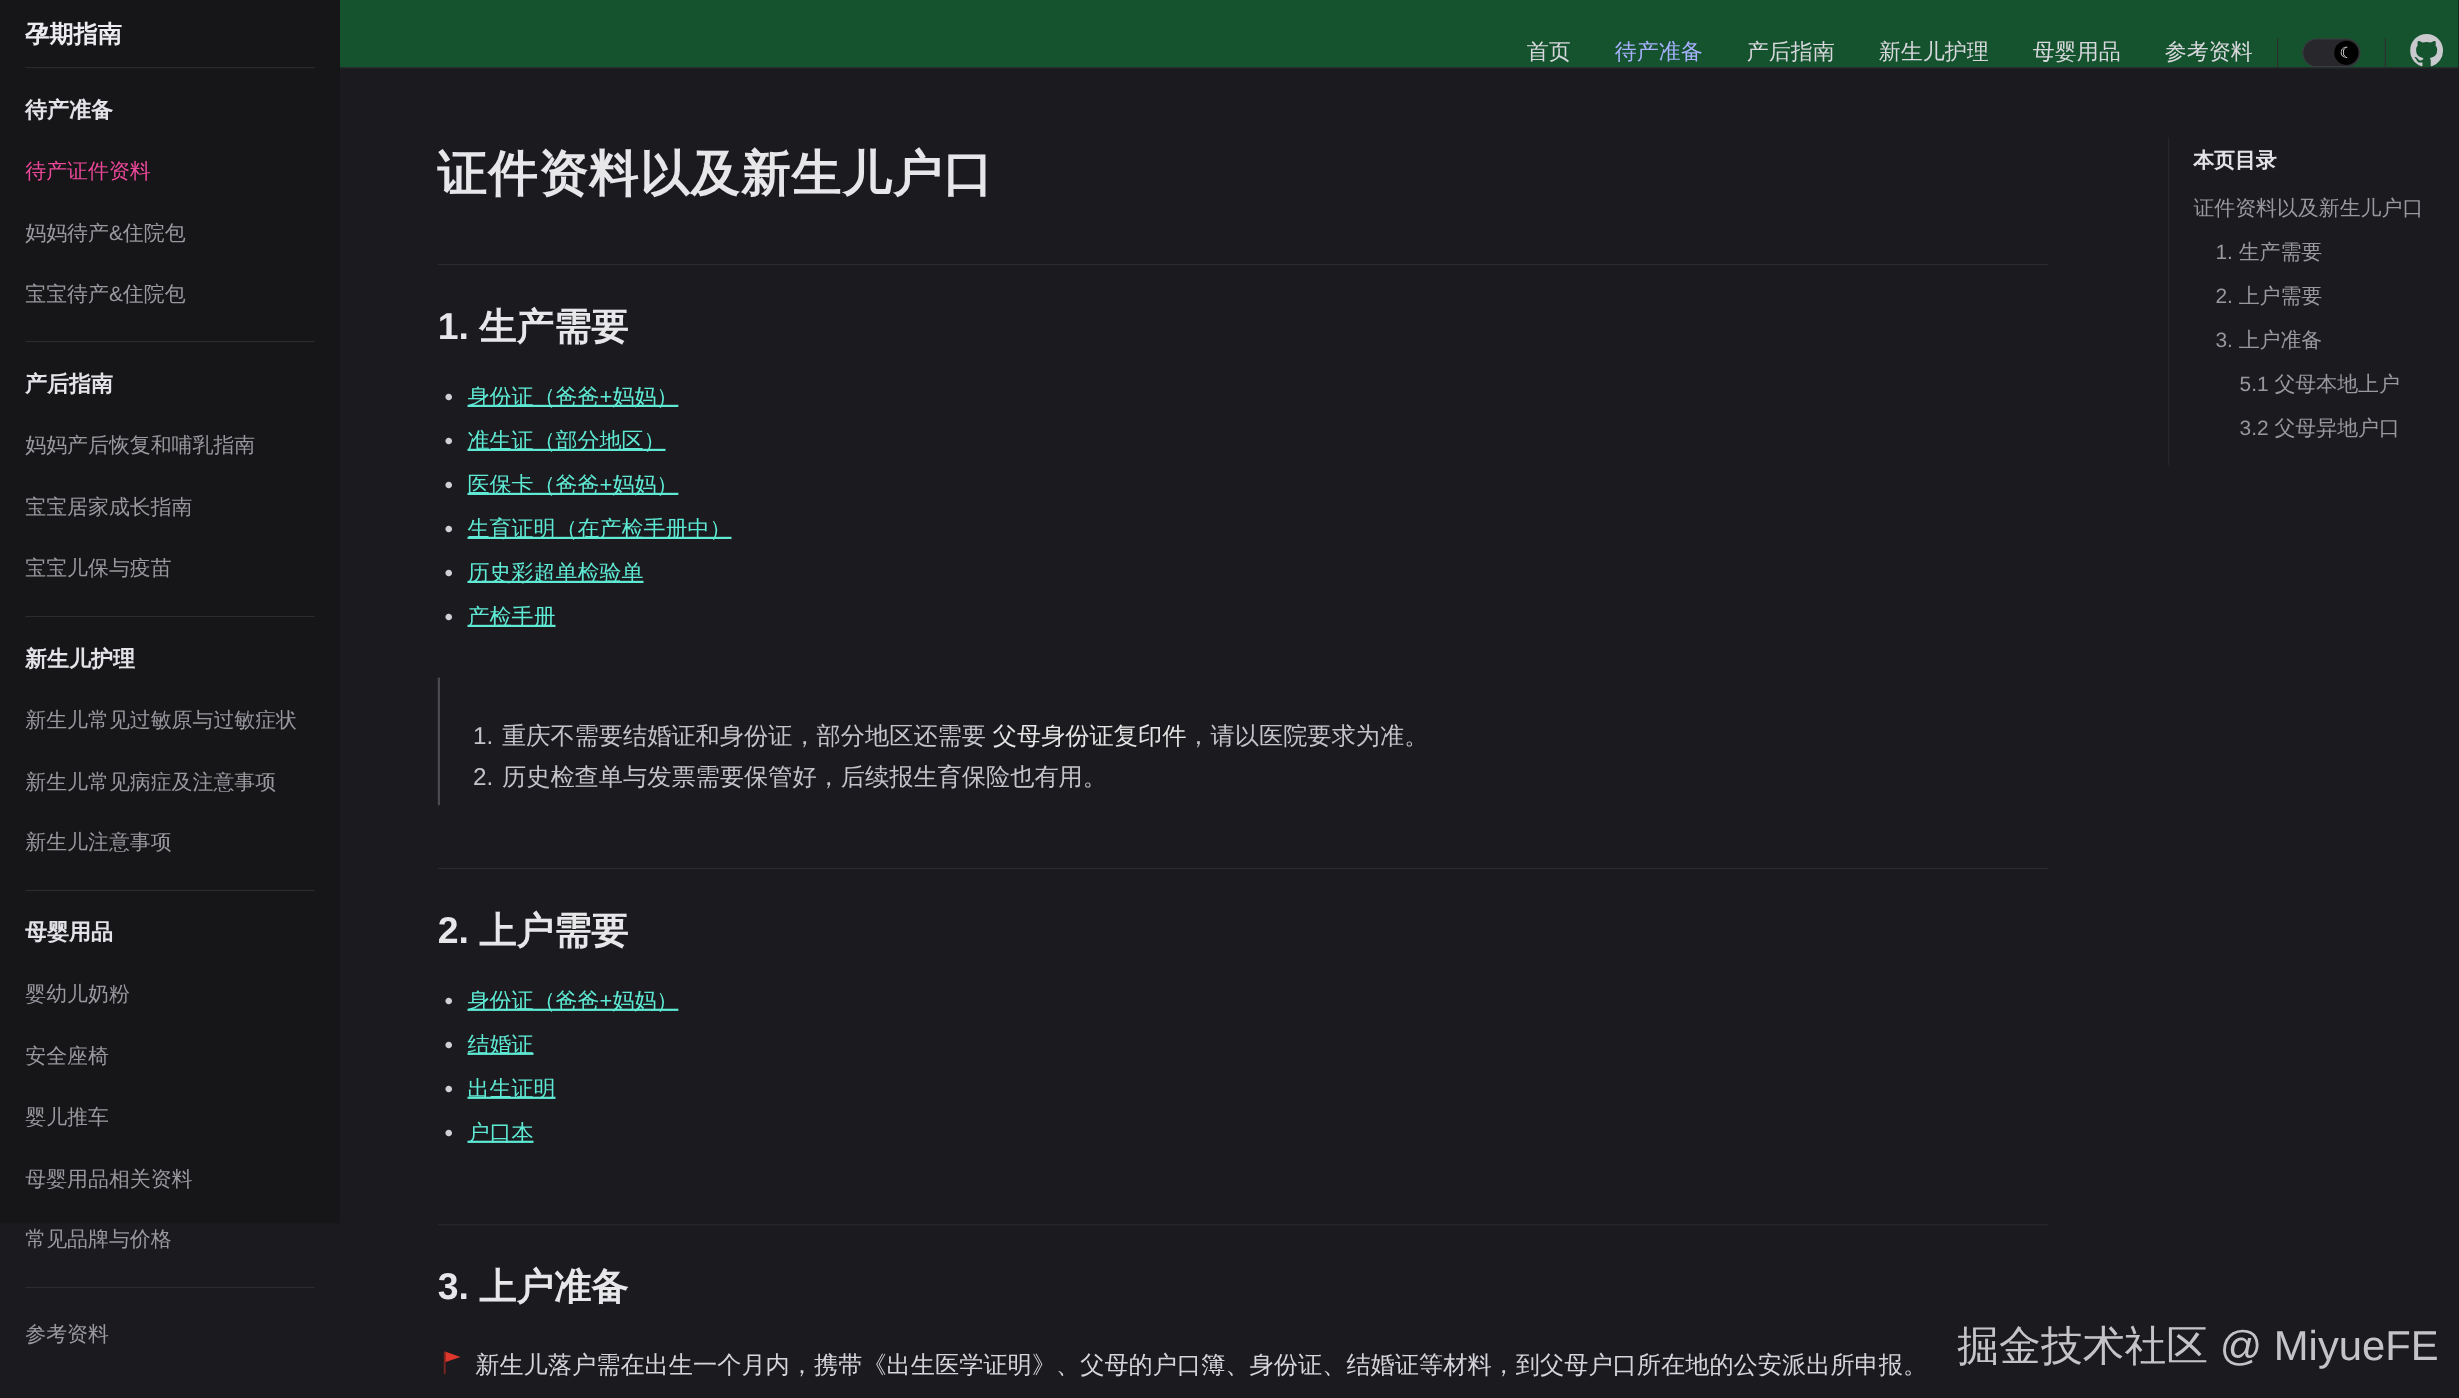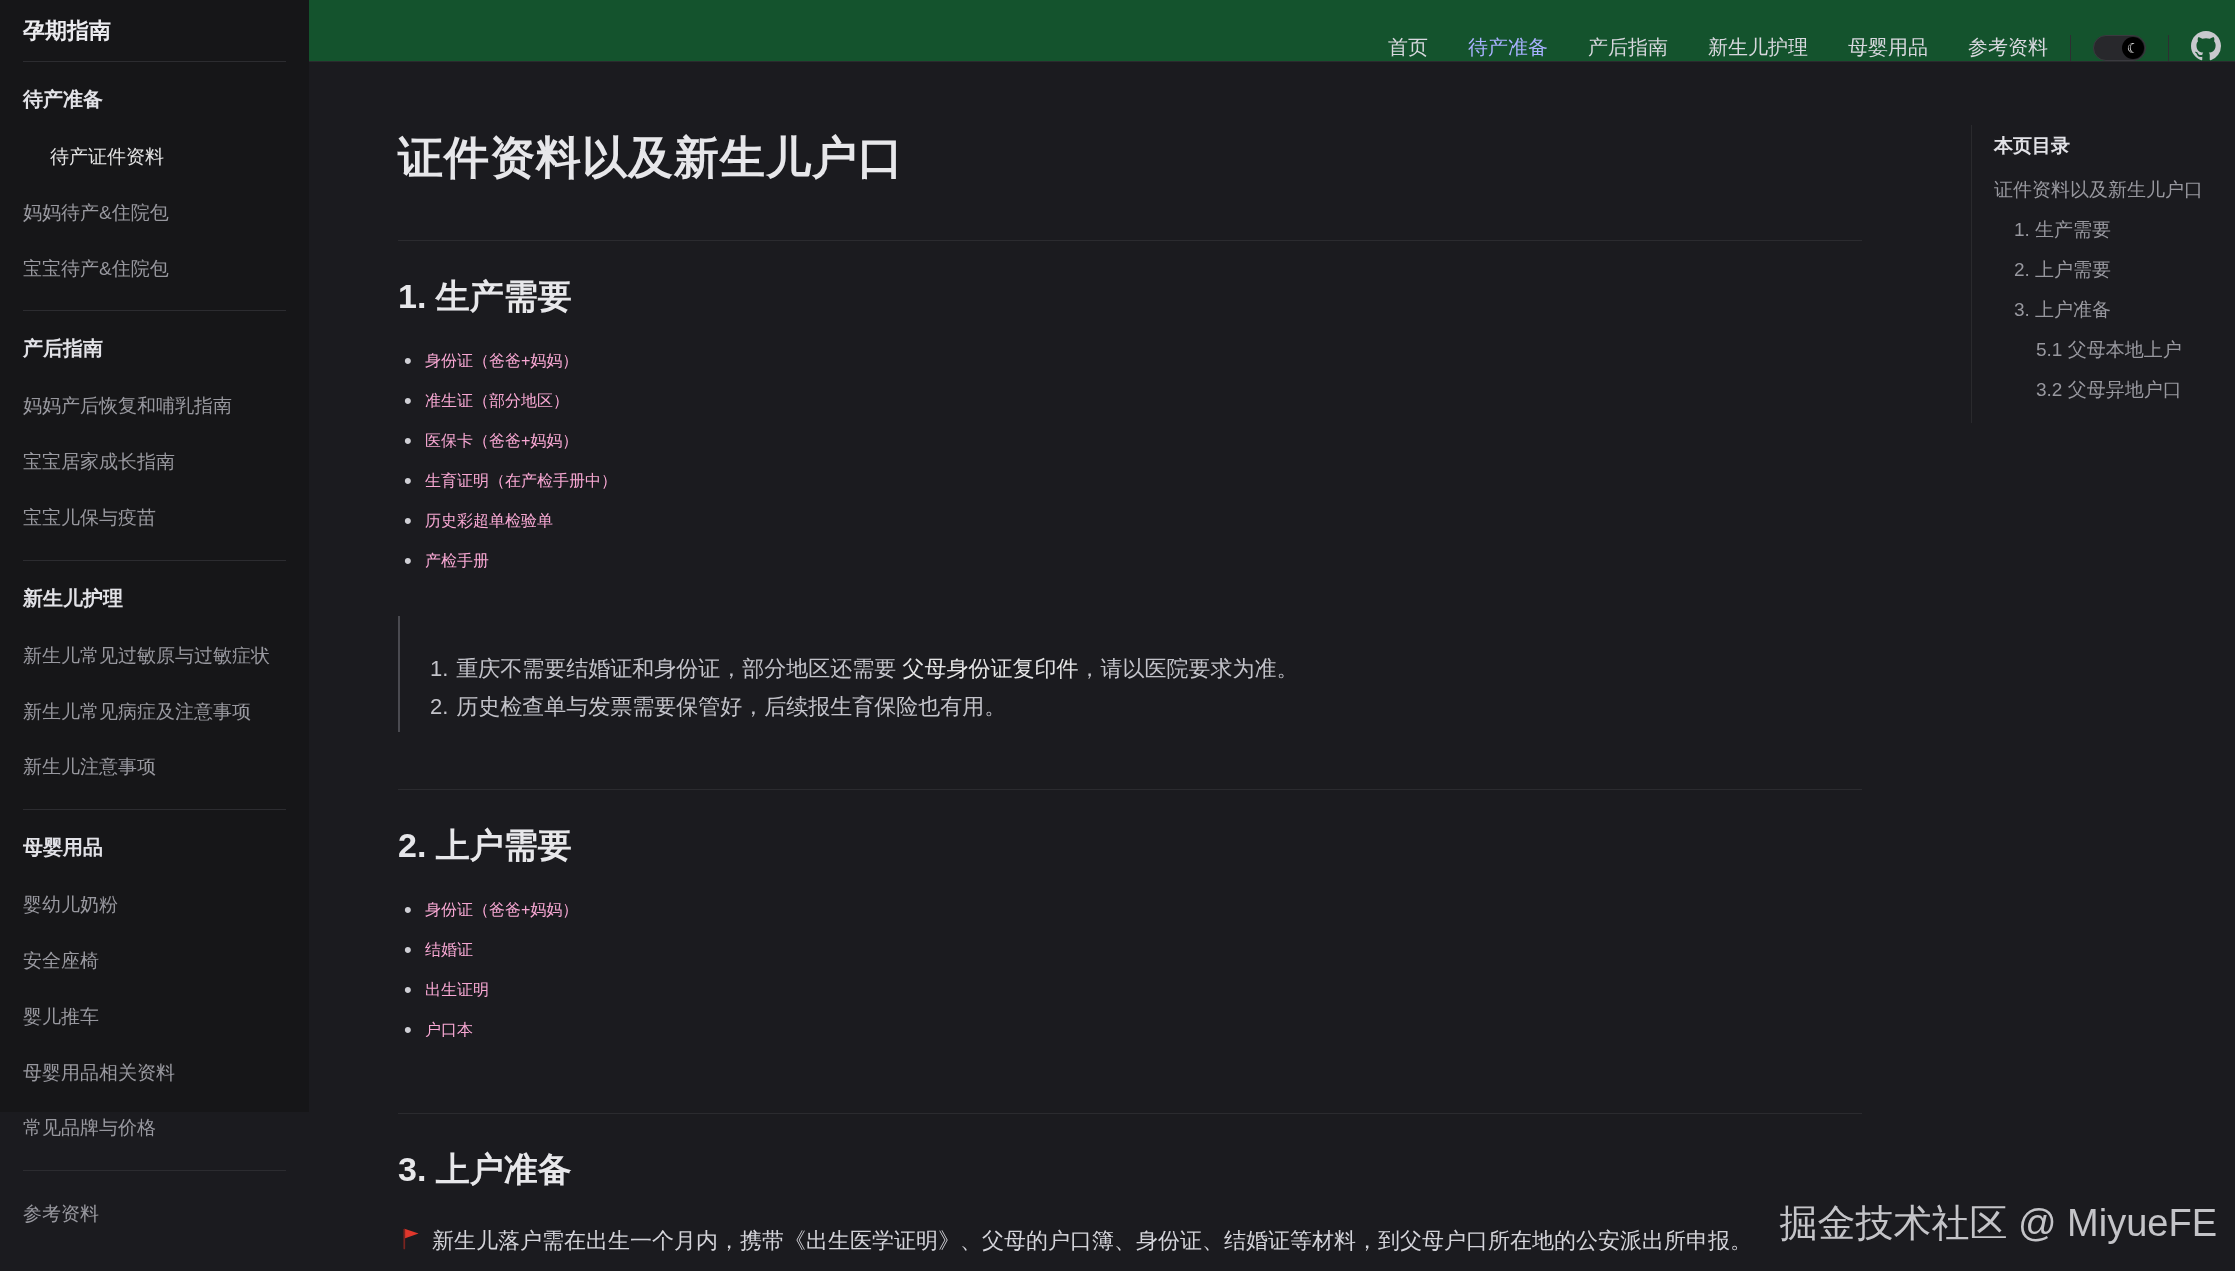--- a/index.html
+++ b/index.html
@@ -21,21 +21,21 @@
     font-size:22px; font-weight:bold; color:#ececf0;
     border-bottom:1px solid #2c2c30;
   }
   .side-group { border-bottom:1px solid #2c2c30; padding:24px 0 30px 0; }
   .side-group.last { border-bottom:none; }
   .side-header { font-size:20px; font-weight:bold; color:#e2e2e7; margin-bottom:6px; }
   .side-link {
     display:block; font-size:19px; color:#98989f; margin-top:33px;
     cursor:pointer; text-decoration:none; line-height:1.2;
   }
-  .side-link.active { color:#e5e5e5;margin-left:27px; }
+  .side-link.active { color:#ec4899; }
 
   
   .navbar {
     position:absolute; left:309px; right:0; top:0; height:62px;
     background:#14532d; border-bottom:1px solid #2a2a2d;
     display:flex; align-items:flex-end; justify-content:flex-end;
     padding-right:14px; z-index:4;
   }
   .nav-link { font-size:20px; color:#d8d8de; margin-left:40px; cursor:pointer; text-decoration:none; }
   .nav-link.active { color:#a8b1ff; }
@@ -56,22 +56,22 @@
   .main {
     position:absolute; left:309px; top:62px; right:0; bottom:0;
     padding:66px 0 0 89px;
   }
   .doc { width:1464px; }
   h1.page-title { font-size:45px; font-weight:bold; color:#e7e7ea; letter-spacing:1px; }
   .section-divider { border:none; border-top:1px solid #2b2b2f; margin-top:52px; }
   h2.sec-heading { font-size:34px; font-weight:bold; color:#e7e7ea; padding-top:33px; }
   ul.doc-list { list-style:none; margin-top:26px; }
   ul.doc-list li {
-    position:relative; padding-left:27px; font-size:16px; color:#f9a8d4;
-    height:40px; line-height:30px;
+    position:relative; padding-left:27px; font-size:20px; color:#5eead4;
+    height:40px; line-height:30px;text-decoration:underline;
   }
   ul.doc-list li::before {
     content:"•"; position:absolute; left:6px; top:0; color:#cfcfd5; font-size:22px; line-height:30px;
   }
   blockquote.ps-block {
     margin-top:30px; border-left:2px solid #4a4a50; padding:4px 0 6px 22px;
   }
   .ps-label { font-size:22px; color:#9e9ea6; line-height:30px; }
   ol.ps-list { list-style:none; margin-top:30px; }
   ol.ps-list li { font-size:22px; color:#c3c3ca; line-height:38px; padding-left:8px; }

